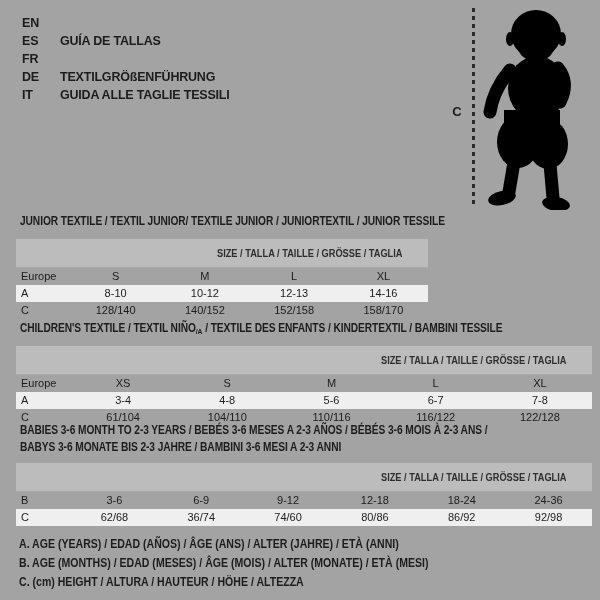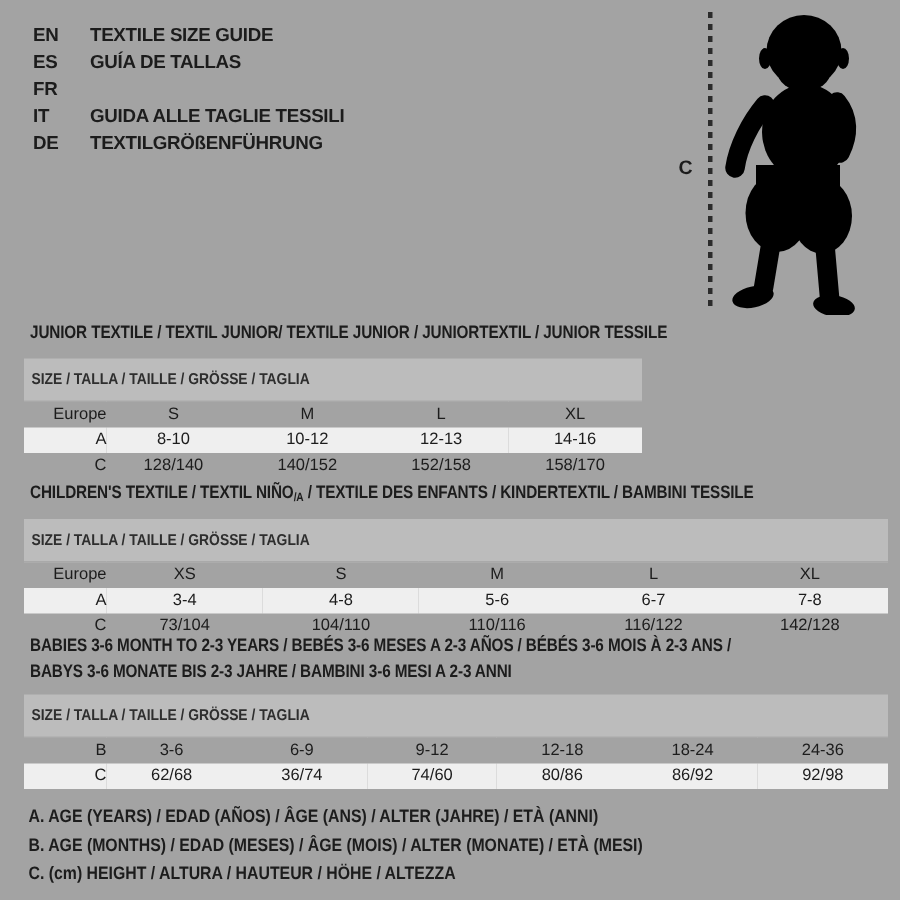--- a/index.html
+++ b/index.html
@@ -20,54 +20,53 @@
   }
   .measure-label{position:absolute;left:448px;top:104px;width:18px;text-align:center;
     font-weight:bold;font-size:13px;}
   
   .tbl-title{position:absolute;font-weight:bold;font-size:12px;white-space:nowrap;
     transform:scaleX(.85);transform-origin:left top;line-height:17px;letter-spacing:-0.1px;}
   .subscript{font-size:8px;vertical-align:-2px;}
   
   .sizes-table{position:absolute;border-collapse:collapse;table-layout:fixed;font-size:11px;color:#1c1c1c;}
   .sizes-table td{padding:0;height:17px;text-align:center;vertical-align:middle;line-height:17px;}
-  .sizes-table td.rowlabel{text-align:right;padding-left:5px;}
-  .size-header-row td{background:#bcbcbc;height:28px;line-height:16px;text-align:left;
+  .sizes-table td.rowlabel{text-align:left;padding-left:5px;}
+  .size-header-row td{background:#bcbcbc;height:28px;line-height:16px;text-align:right;
     padding-left:5px;border-bottom:1px solid #a9a9a9;}
   .size-header-text{display:inline-block;transform:scaleX(.88);transform-origin:left center;
     font-weight:bold;font-size:10.5px;color:#2e2e2e;white-space:nowrap;}
   tr.alt td{background:#efefef;}
   
   .notes{position:absolute;left:19px;top:535px;font-weight:bold;font-size:12px;line-height:19px;}
   .note-line{transform:scaleX(.88);transform-origin:left top;white-space:nowrap;}
 </style>
 </head>
 <body>
 
 <div class="page">
 
   <div class="lang-list">
     <div class="lang-row">
       <span class="lang-code">EN</span>
-      <span class="lang-title">TEXTILE SIZE GUIDE</span>
     </div>
     <div class="lang-row">
       <span class="lang-code">ES</span>
       <span class="lang-title">GUÍA DE TALLAS</span>
     </div>
     <div class="lang-row">
       <span class="lang-code">FR</span>
     </div>
     <div class="lang-row">
+      <span class="lang-code">DE</span>
+      <span class="lang-title">TEXTILGRÖßENFÜHRUNG</span>
+    </div>
+    <div class="lang-row">
       <span class="lang-code">IT</span>
       <span class="lang-title">GUIDA ALLE TAGLIE TESSILI</span>
-    </div>
-    <div class="lang-row">
-      <span class="lang-code">DE</span>
-      <span class="lang-title">TEXTILGRÖßENFÜHRUNG</span>
     </div>
   </div>
 
   <div class="measure-line"></div>
   <div class="measure-label">C</div>
   <svg class="silhouette" viewBox="0 0 100 204" width="100" height="204" aria-hidden="true">
     <g fill="#000000" stroke="none">
       <ellipse cx="56" cy="28" rx="25" ry="24"></ellipse>
       <ellipse cx="56" cy="41" rx="18" ry="14"></ellipse>
       <ellipse cx="30" cy="33" rx="4" ry="7"></ellipse>
@@ -148,25 +147,25 @@
       <tr class="alt">
         <td class="rowlabel">A</td>
         <td>3-4</td>
         <td>4-8</td>
         <td>5-6</td>
         <td>6-7</td>
         <td>7-8</td>
       </tr>
       <tr>
         <td class="rowlabel">C</td>
-        <td>73/104</td>
+        <td>61/104</td>
         <td>104/110</td>
         <td>110/116</td>
         <td>116/122</td>
-        <td>142/128</td>
+        <td>122/128</td>
       </tr>
     </tbody>
   </table>
 
   <div class="tbl-title" style="left:20px;top:422px;">
     <div>BABIES 3-6 MONTH TO 2-3 YEARS / BEBÉS 3-6 MESES A 2-3 AÑOS / BÉBÉS 3-6 MOIS À 2-3 ANS /</div>
     <div>BABYS 3-6 MONATE BIS 2-3 JAHRE / BAMBINI 3-6 MESI A 2-3 ANNI</div>
   </div>
   <table class="sizes-table" style="left:16px;top:463px;width:576px;">
     <colgroup>

